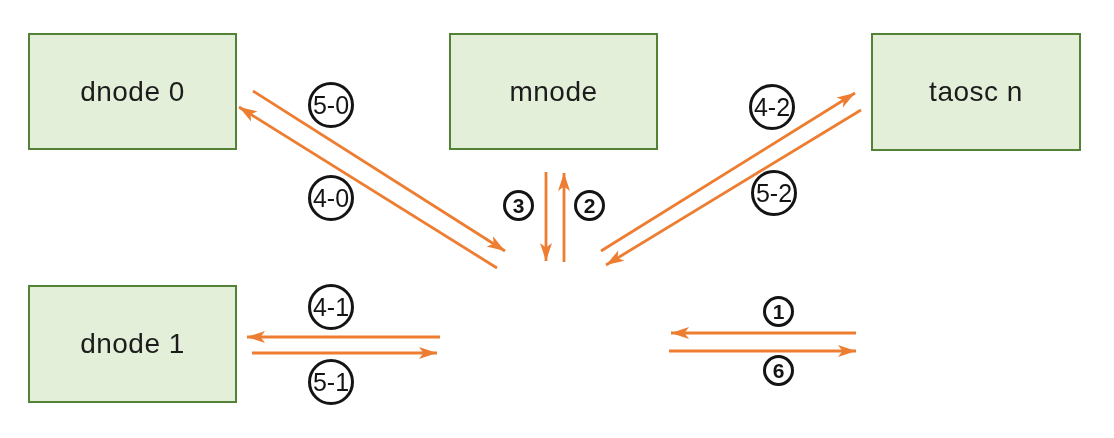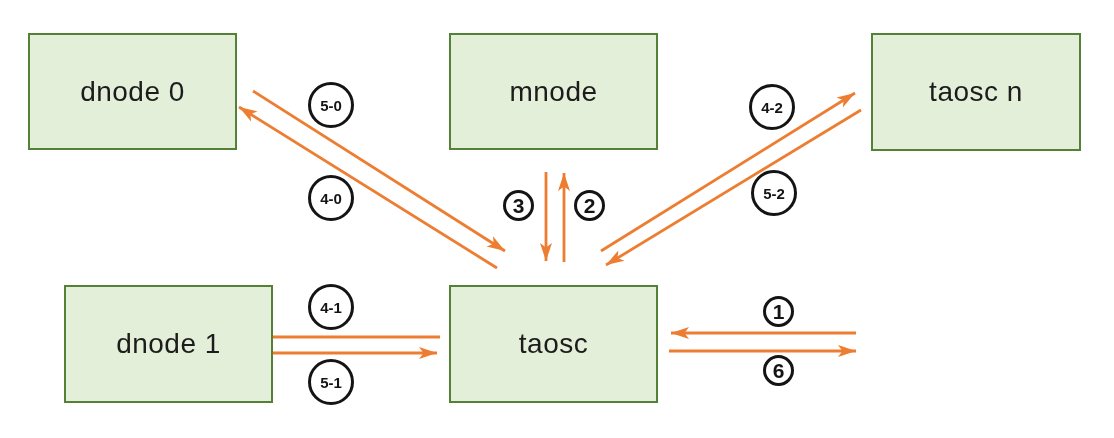--- a/index.html
+++ b/index.html
@@ -20,29 +20,29 @@
   .node{
     position:absolute;width:209px;height:117px;
     background:var(--fill);border:2.5px solid var(--border);
     box-sizing:border-box;
     display:flex;align-items:center;justify-content:center;
     font-size:28px;letter-spacing:.5px;color:#1c1c1c;
   }
   #n-dnode0{left:28px;top:33px;}
   #n-mnode {left:449px;top:33px;}
   #n-dnoden{left:871px;top:33px;width:210px;height:118px;}
-  #n-dnode1{left:28px;top:285px;height:118px;margin-left:36px;}
+  #n-dnode1{left:28px;top:285px;height:118px;}
   #n-taosc {left:449px;top:285px;height:118px;}
   #n-app   {left:871px;top:285px;width:210px;height:118px;}
 
   .clabel{
     position:absolute;width:46px;height:46px;border:3px solid var(--ink);
     border-radius:50%;background:#fff;box-sizing:border-box;
     display:flex;align-items:center;justify-content:center;
-    font-size:15px;color:var(--ink);font-weight:bold;
+    font-size:25px;color:var(--ink);
   }
   .dlabel{
     position:absolute;width:31px;height:31px;border:3px solid var(--ink);
     border-radius:50%;background:#fff;box-sizing:border-box;
     display:flex;align-items:center;justify-content:center;
     font-size:21px;font-weight:bold;color:var(--ink);
   }
   #l-50{left:308px;top:82px;}
   #l-40{left:308px;top:175px;}
   #l-41{left:308px;top:284px;}
@@ -74,21 +74,20 @@
     <line class="arrow-line" x1="440" y1="337" x2="247" y2="337" marker-end="url(#ah)"></line>
     <line class="arrow-line" x1="252" y1="353" x2="437" y2="353" marker-end="url(#ah)"></line>
     <line class="arrow-line" x1="856" y1="333" x2="671" y2="333" marker-end="url(#ah)"></line>
     <line class="arrow-line" x1="669" y1="351" x2="856" y2="351" marker-end="url(#ah)"></line>
   </svg>
 
   <div class="node" id="n-dnode0">dnode 0</div>
   <div class="node" id="n-mnode">mnode</div>
   <div class="node" id="n-dnoden">taosc n</div>
   <div class="node" id="n-dnode1">dnode 1</div>
-  <div class="node" id="n-taosc">taosc</div>
 
   <div class="clabel" id="l-50">5-0</div>
   <div class="clabel" id="l-40">4-0</div>
   <div class="dlabel" id="l-3">3</div>
   <div class="dlabel" id="l-2">2</div>
   <div class="clabel" id="l-42">4-2</div>
   <div class="clabel" id="l-52">5-2</div>
   <div class="clabel" id="l-41">4-1</div>
   <div class="clabel" id="l-51">5-1</div>
   <div class="dlabel" id="l-1">1</div>

